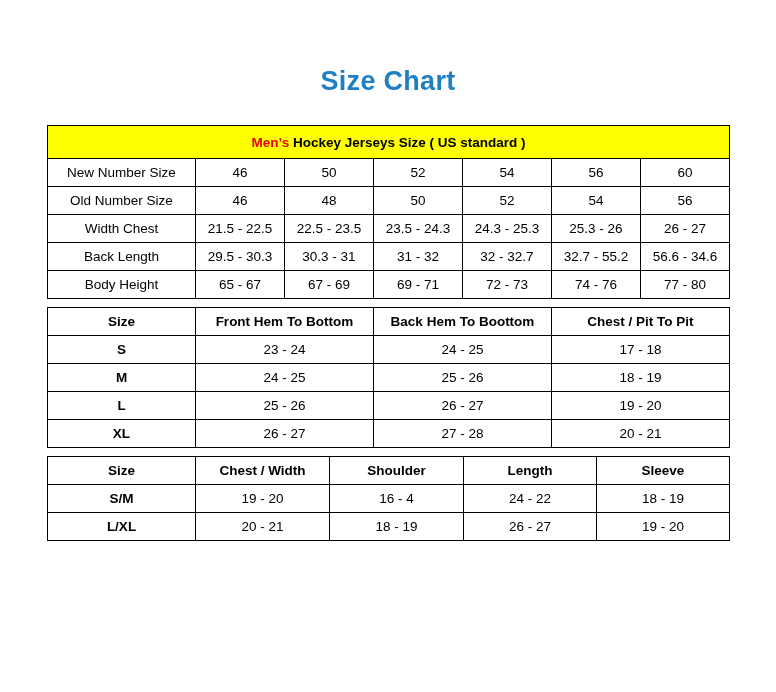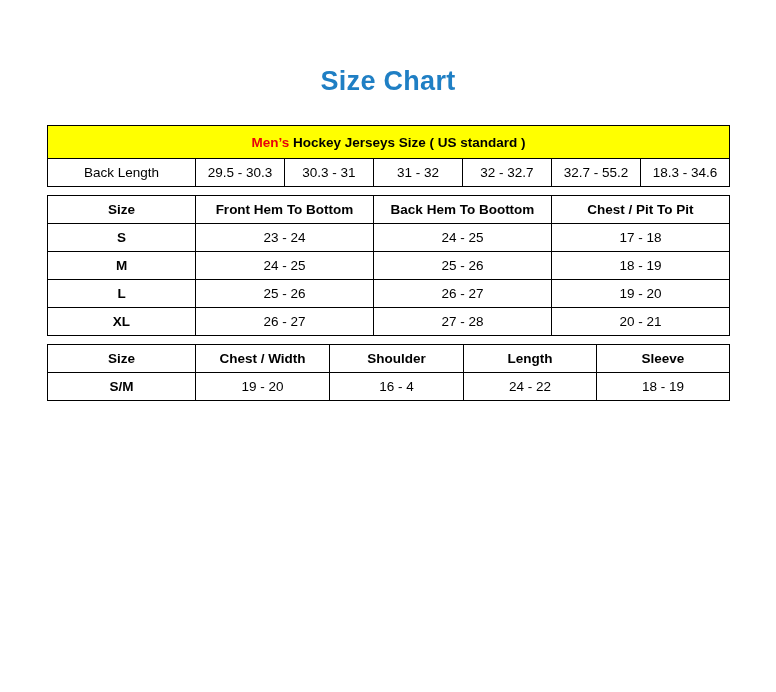--- a/index.html
+++ b/index.html
@@ -84,27 +84,63 @@
         <col style="width:89px">
         <col style="width:89px">
         <col style="width:89px">
         <col style="width:89px">
       </colgroup>
       <tbody>
         <tr>
           <td class="banner" colspan="7"><span class="accent">Men’s</span><span> Hockey Jerseys Size ( US standard )</span></td>
         </tr>
         <tr>
+          <td>New Number Size</td>
+          <td>46</td>
+          <td>50</td>
+          <td>52</td>
+          <td>54</td>
+          <td>56</td>
+          <td>60</td>
+        </tr>
+        <tr>
+          <td>Old Number Size</td>
+          <td>46</td>
+          <td>48</td>
+          <td>50</td>
+          <td>52</td>
+          <td>54</td>
+          <td>56</td>
+        </tr>
+        <tr>
+          <td>Width Chest</td>
+          <td>21.5 - 22.5</td>
+          <td>22.5 - 23.5</td>
+          <td>23.5 - 24.3</td>
+          <td>24.3 - 25.3</td>
+          <td>25.3 - 26</td>
+          <td>26 - 27</td>
+        </tr>
+        <tr>
           <td>Back Length</td>
           <td>29.5 - 30.3</td>
           <td>30.3 - 31</td>
           <td>31 - 32</td>
           <td>32 - 32.7</td>
           <td>32.7 - 55.2</td>
-          <td>18.3 - 34.6</td>
+          <td>56.6 - 34.6</td>
+        </tr>
+        <tr>
+          <td>Body Height</td>
+          <td>65 - 67</td>
+          <td>67 - 69</td>
+          <td>69 - 71</td>
+          <td>72 - 73</td>
+          <td>74 - 76</td>
+          <td>77 - 80</td>
         </tr>
       </tbody>
     </table>
 
     <div class="spacer"></div>
 
     <table class="sizetable">
       <colgroup>
         <col style="width:148px">
         <col style="width:178px">
@@ -163,17 +199,24 @@
           <td class="hdr">Length</td>
           <td class="hdr">Sleeve</td>
         </tr>
         <tr>
           <td class="rowhead">S/M</td>
           <td>19 - 20</td>
           <td>16 - 4</td>
           <td>24 - 22</td>
           <td>18 - 19</td>
         </tr>
+        <tr>
+          <td class="rowhead">L/XL</td>
+          <td>20 - 21</td>
+          <td>18 - 19</td>
+          <td>26 - 27</td>
+          <td>19 - 20</td>
+        </tr>
       </tbody>
     </table>
 
   </div>
 </div>
 
 </body></html>

